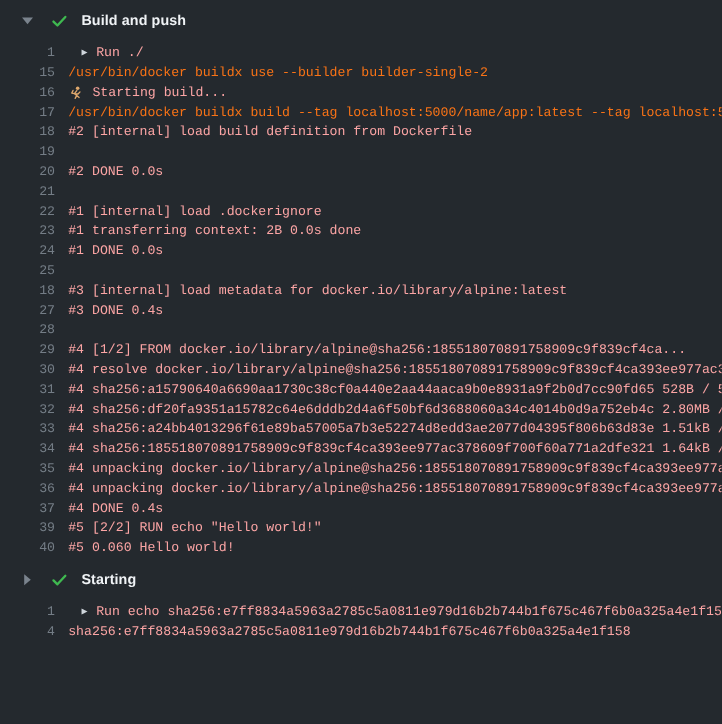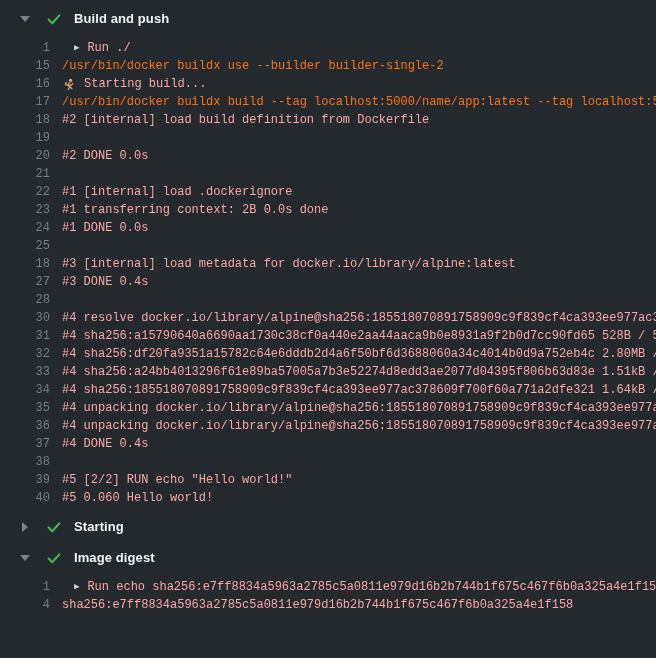--- a/index.html
+++ b/index.html
@@ -147,20 +147,24 @@
   <div class="line">
     <span class="num">27</span>
     <span class="content"><span class="txt">#3 DONE 0.4s</span></span>
   </div>
 
   <div class="line">
     <span class="num">28</span>
     <span class="content"><span class="txt"></span></span>
   </div>
 
+  <div class="line">
+    <span class="num">29</span>
+    <span class="content"><span class="txt">#4 [1/2] FROM docker.io/library/alpine@sha256:185518070891758909c9f839cf4ca...</span></span>
+  </div>
 
   <div class="line">
     <span class="num">30</span>
     <span class="content"><span class="txt">#4 resolve docker.io/library/alpine@sha256:185518070891758909c9f839cf4ca393ee977ac3</span></span>
   </div>
 
   <div class="line">
     <span class="num">31</span>
     <span class="content"><span class="txt">#4 sha256:a15790640a6690aa1730c38cf0a440e2aa44aaca9b0e8931a9f2b0d7cc90fd65 528B / 5</span></span>
   </div>
@@ -188,24 +192,20 @@
   <div class="line">
     <span class="num">36</span>
     <span class="content"><span class="txt">#4 unpacking docker.io/library/alpine@sha256:185518070891758909c9f839cf4ca393ee977a</span></span>
   </div>
 
   <div class="line">
     <span class="num">37</span>
     <span class="content"><span class="txt">#4 DONE 0.4s</span></span>
   </div>
 
-  <div class="line">
-    <span class="num">38</span>
-    <span class="content"><span class="txt"></span></span>
-  </div>
 
   <div class="line">
     <span class="num">39</span>
     <span class="content"><span class="txt">#5 [2/2] RUN echo "Hello world!"</span></span>
   </div>
 
   <div class="line">
     <span class="num">40</span>
     <span class="content"><span class="txt">#5 0.060 Hello world!</span></span>
   </div>
@@ -219,29 +219,20 @@
         <svg width="16" height="16" viewBox="0 0 16 16">
           <path d="M2.6 8.6 L6.2 12.2 L13.4 4.4" fill="none" stroke="#3fb950" stroke-width="2.1" stroke-linecap="round" stroke-linejoin="round"></path>
         </svg>
       </span>
       <span class="title">Starting</span>
     </div>
 
   </section>
 
   <section class="log-section">
-    <div class="section-header">
-      <span class="toggle down"></span>
-      <span class="check">
-        <svg width="16" height="16" viewBox="0 0 16 16">
-          <path d="M2.6 8.6 L6.2 12.2 L13.4 4.4" fill="none" stroke="#3fb950" stroke-width="2.1" stroke-linecap="round" stroke-linejoin="round"></path>
-        </svg>
-      </span>
-      <span class="title">Image digest</span>
-    </div>
     <div class="section-lines">
   <div class="line">
     <span class="num">1</span>
     <span class="content"><span class="chevron"></span><span class="txt">Run echo sha256:e7ff8834a5963a2785c5a0811e979d16b2b744b1f675c467f6b0a325a4e1f158</span></span>
   </div>
 
   <div class="line">
     <span class="num">4</span>
     <span class="content"><span class="txt">sha256:e7ff8834a5963a2785c5a0811e979d16b2b744b1f675c467f6b0a325a4e1f158</span></span>
   </div>

